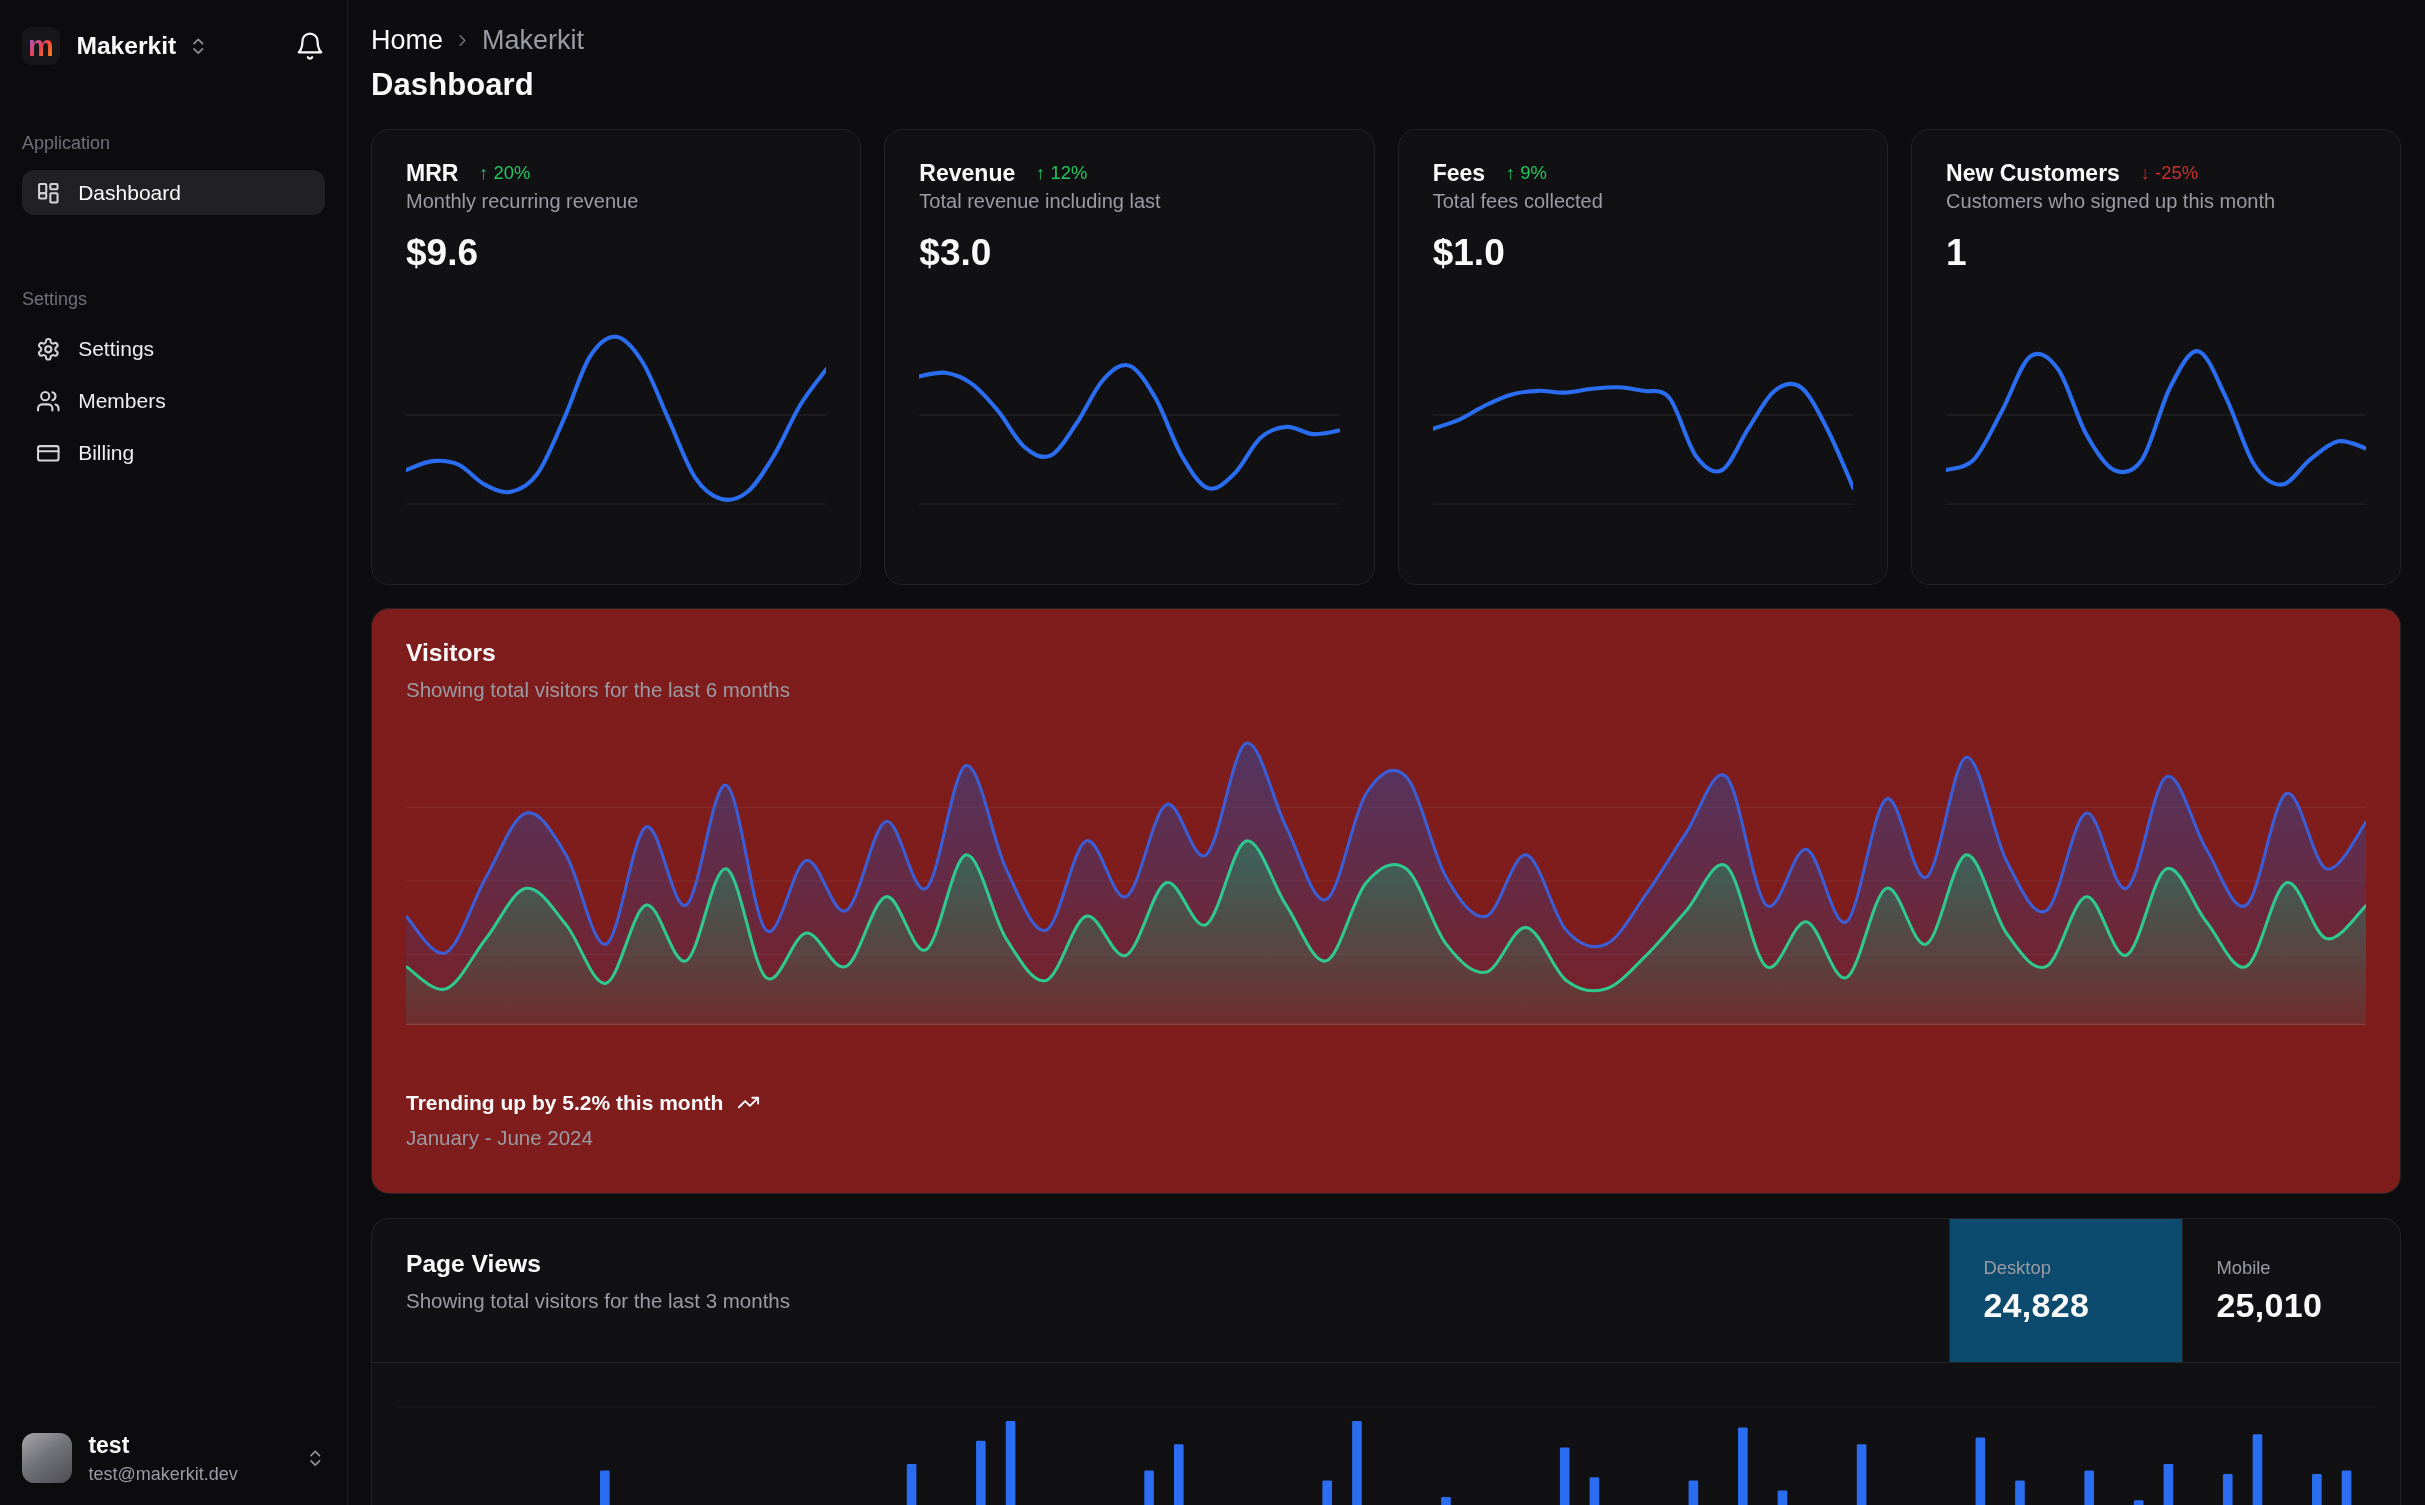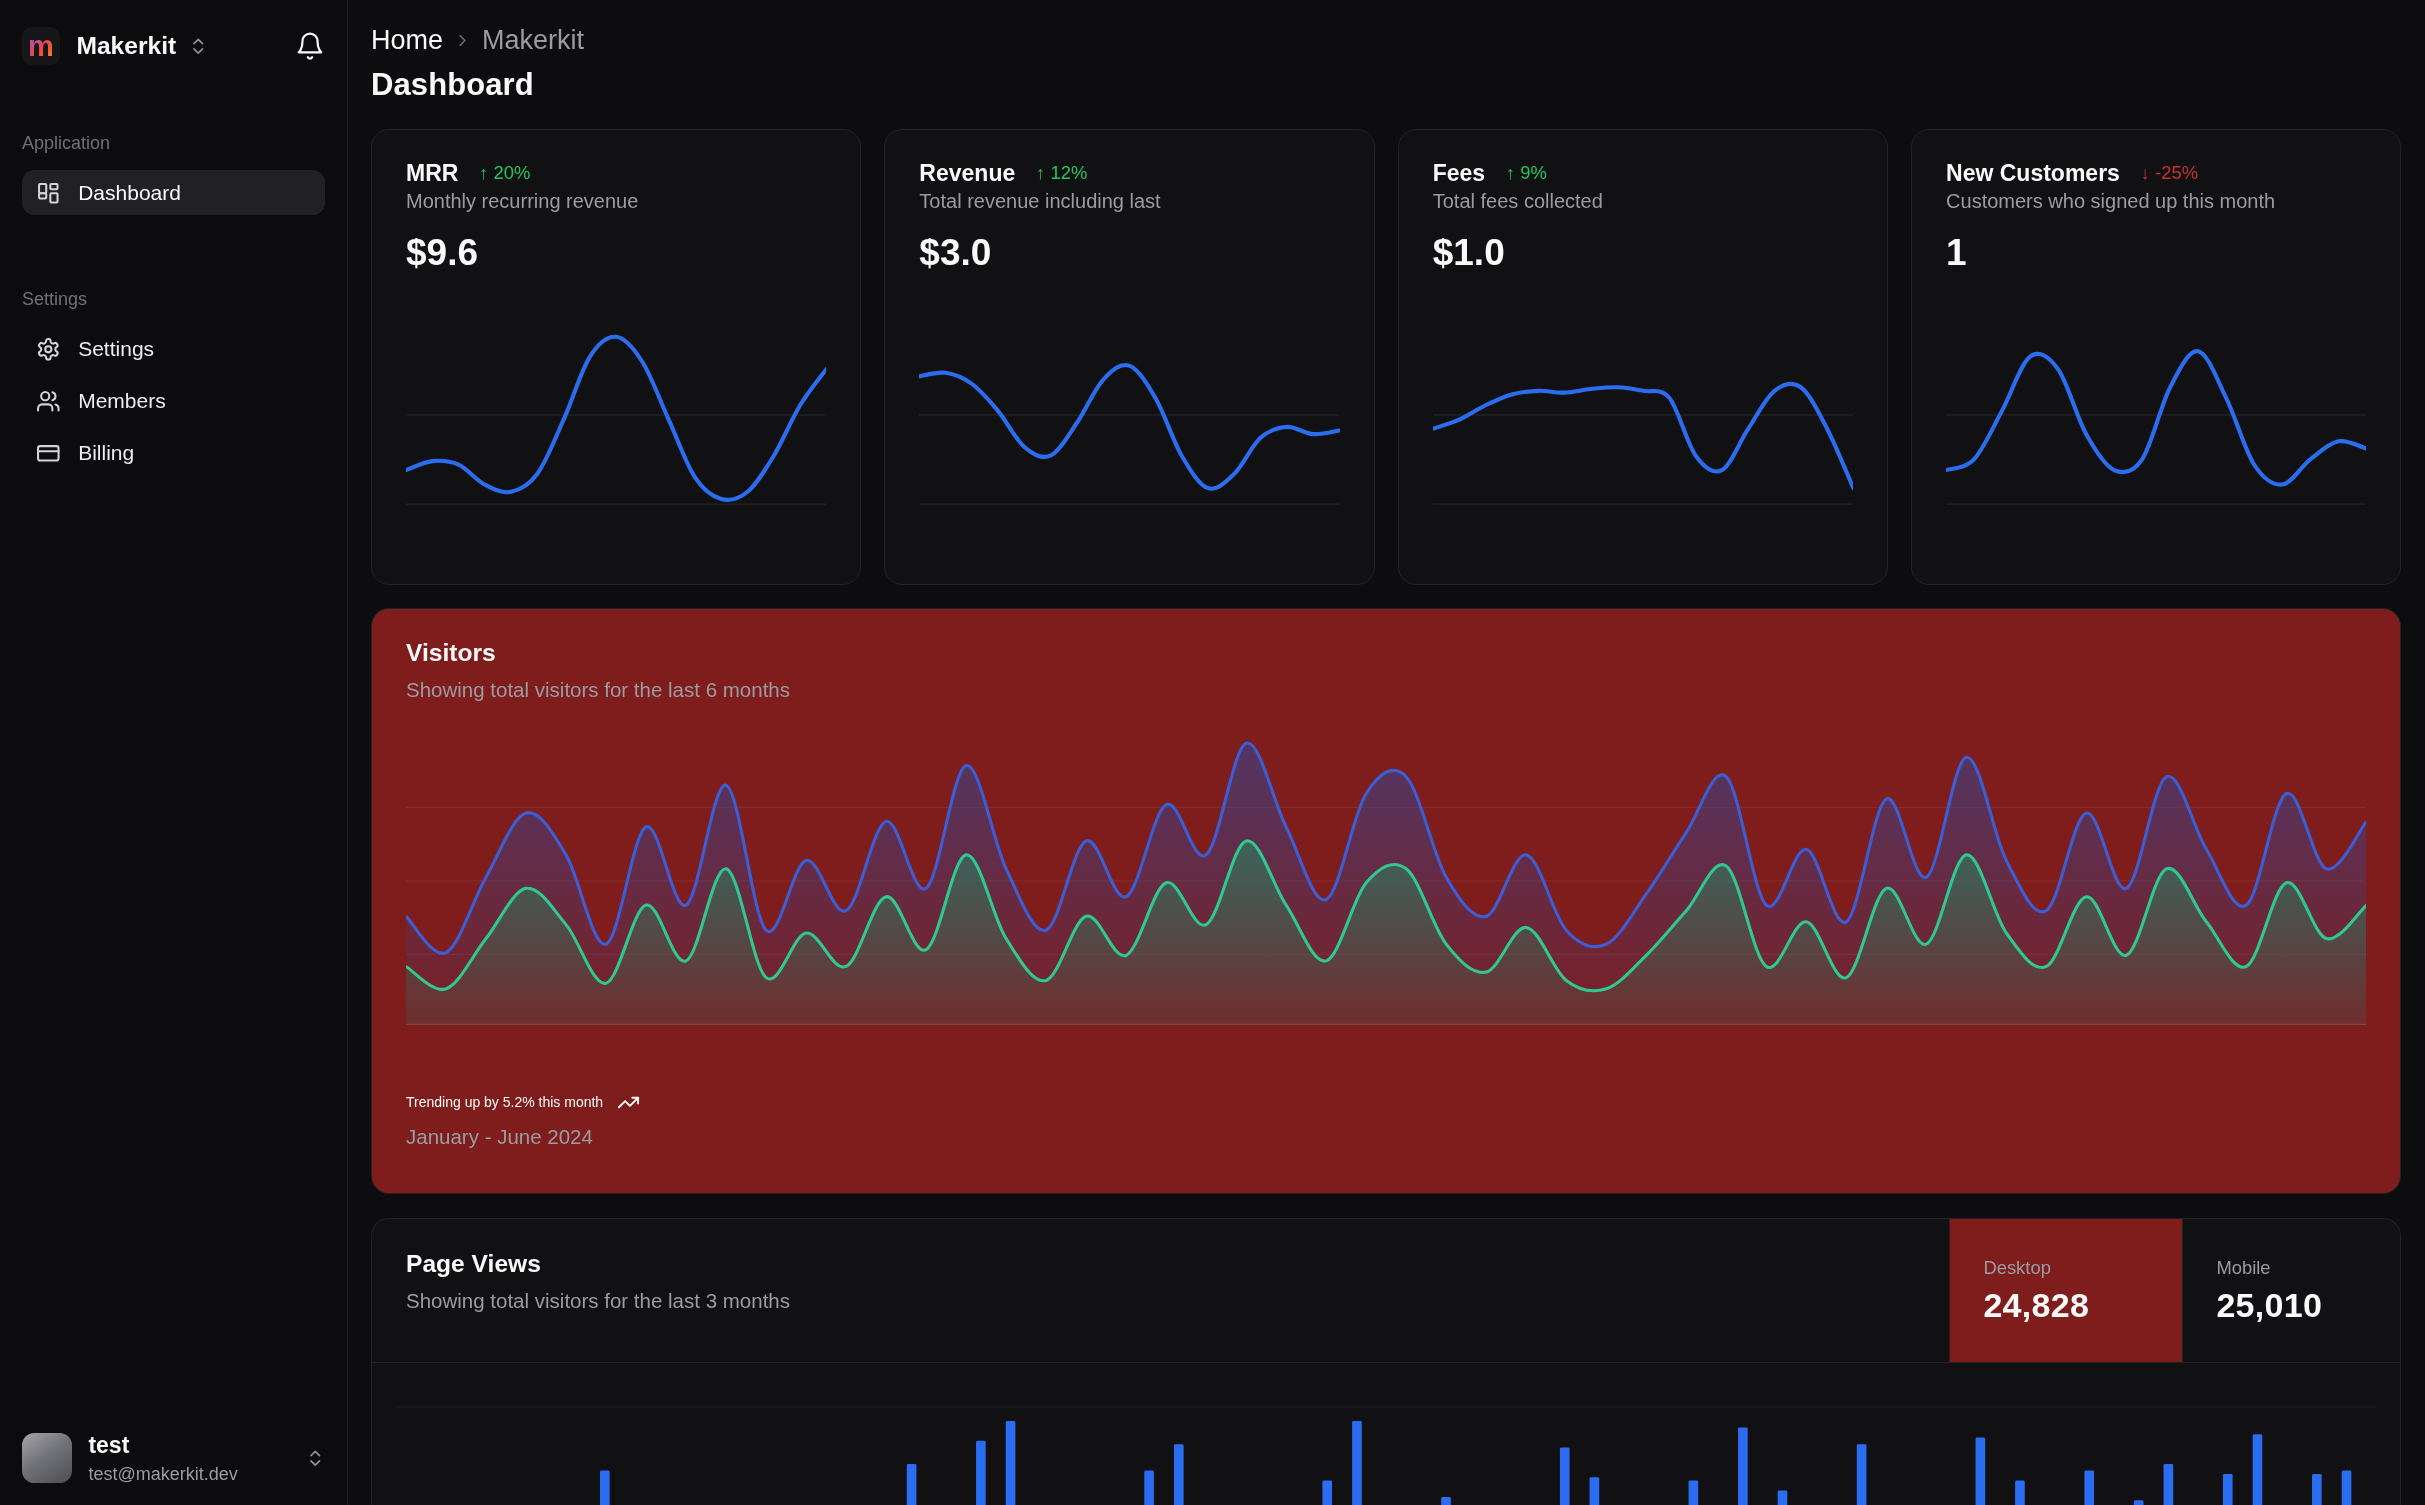--- a/index.html
+++ b/index.html
@@ -81,36 +81,36 @@
   .tick.t1 { left:32%; } .tick.t2 { left:56%; } .tick.t3 { left:82%; }
   
   .visitors-card {
     margin-top:23px; background:#7f1d1d; border:1.4px solid #232327;
     border-radius:18px; padding:30px 34px 0 34px; height:586px; position:relative;
   }
   .card-title { font-size:24.6px; font-weight:700; }
   .card-sub { margin-top:11px; font-size:20.5px; color:#9b9ba3; }
   .visitors-chart { margin-top:29px; width:100%; height:294px; }
   .visitors-chart svg { width:100%; height:100%; }
-  .trending-row { margin-top:66px; display:flex; align-items:center; gap:13.6px; font-size:14px; font-weight:400; }
+  .trending-row { margin-top:66px; display:flex; align-items:center; gap:13.6px; font-size:21px; font-weight:700; }
   .trending-row .icon { color:#fafafa; }
   .range-label { margin-top:11px; font-size:20.5px; color:#9b9ba3; }
   
   .pageviews-card {
     margin-top:24.6px; background:#111114; border:1.4px solid #232327;
     border-radius:18px 18px 0 0; border-bottom:none; height:355px;
     overflow:hidden; display:flex; flex-direction:column;
   }
   .pv-header { display:flex; height:144px; border-bottom:1.4px solid #232327; }
   .pv-titles { padding:31px 0 0 34px; flex:1; }
   .pv-toggle {
     width:233px; border-left:1.4px solid #232327; display:flex; flex-direction:column;
     justify-content:center; padding-left:33px; gap:6.8px; cursor:pointer;
   }
-  .pv-toggle.selected { background:#7f1d1d; }
+  .pv-toggle.selected { background:#0c4a6e; }
   .pv-toggle.mobile { width:218px; }
   .pv-label { font-size:18.4px; color:#9b9ba3; }
   .pv-value { font-size:34px; font-weight:700; letter-spacing:0.3px; }
   .bars-wrap { flex:1; padding:0 24.6px; }
   .bars-wrap svg { width:100%; height:100%; }
 </style>
 </head>
 <body>
 
 <aside class="sidebar">

